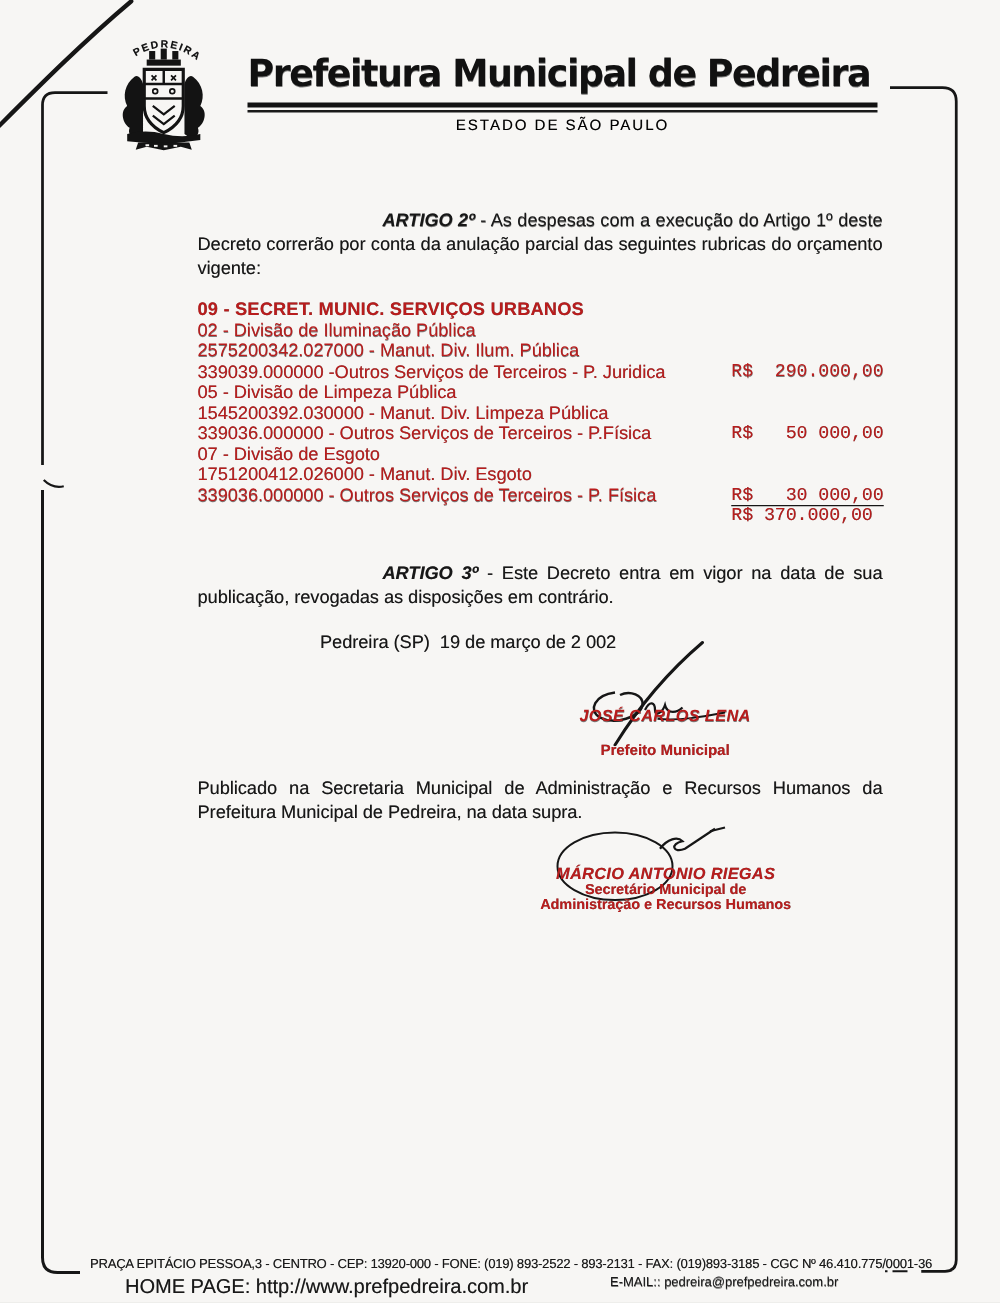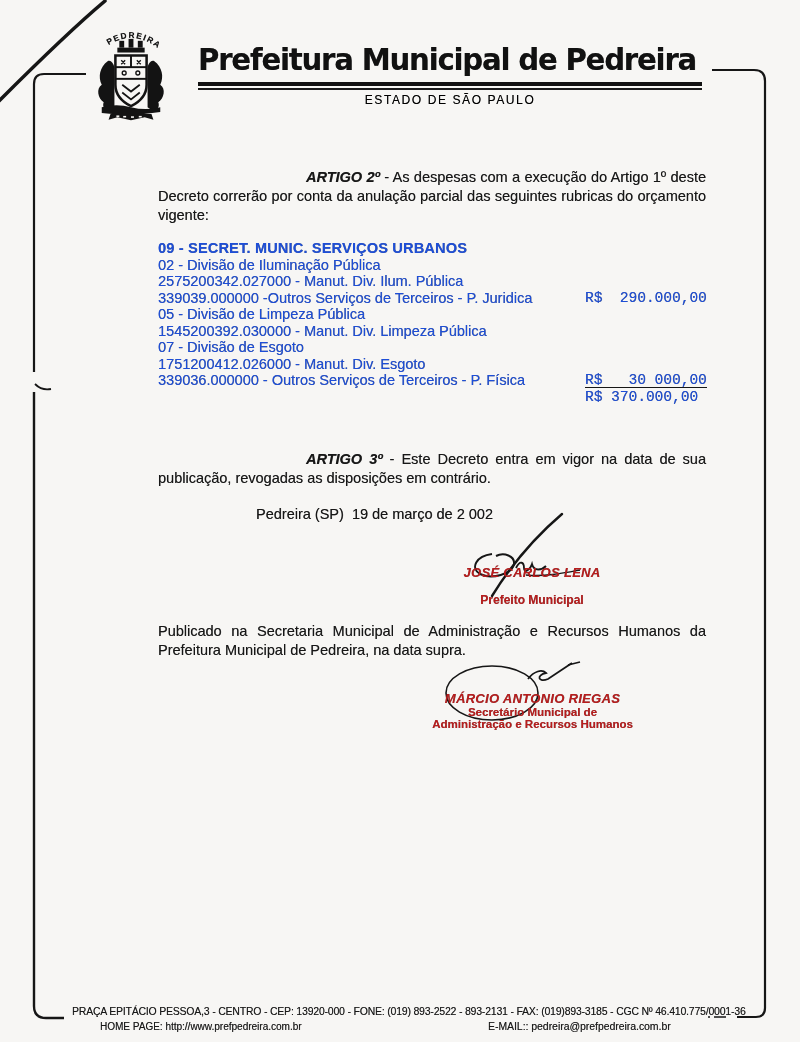--- a/index.html
+++ b/index.html
@@ -23,40 +23,40 @@
   .rule-thin{margin-top:2px;height:2px;background:#1a1a1a;}
   .subtitle{margin-top:3px;text-align:center;font-size:12px;letter-spacing:1.6px;color:#000000;}
   
   .para{position:absolute;left:158px;width:548px;margin:0;font-size:14.5px;line-height:19px;text-align:justify;color:#171717;}
   .para.indent{text-indent:148px;}
   .art-label{font-weight:bold;font-style:italic;}
   #para-art2{top:168px;}
   #para-art3{top:450px;}
   #para-pub{top:622px;}
   
-  .budget{position:absolute;left:158px;top:240px;width:548px;font-size:14.5px;color:#1d4ed8;}
+  .budget{position:absolute;left:158px;top:240px;width:548px;font-size:14.5px;color:#b91c1c;}
   .brow{position:relative;height:16.5px;line-height:16.5px;white-space:pre;}
   .section-title{font-weight:bold;letter-spacing:0.2px;}
   .bamt{position:absolute;left:427px;top:0;white-space:pre;font-family:Liberation Mono, monospace;}
   .amt-underline{display:inline-block;min-width:108px;border-bottom:1.7px solid #161616;height:15px;}
   
   .dateline{position:absolute;left:256px;top:506px;font-size:14.5px;white-space:pre;}
   
   .sig-scribble{position:absolute;pointer-events:none;}
   #sig1-scribble{left:440px;top:512px;width:180px;height:85px;}
   #sig2-scribble{left:420px;top:655px;width:190px;height:75px;}
   .sigblock{position:absolute;text-align:center;color:#b91c1c;}
   #sig1-block{left:440px;top:565px;width:184px;}
   #sig2-block{left:415px;top:691px;width:235px;}
   .sig-name{font-size:13px;font-weight:bold;font-style:italic;letter-spacing:0.3px;}
   .sig-role{font-size:12px;font-weight:bold;margin-top:13px;}
   .sig-role2{font-size:11.5px;font-weight:bold;}
   
   .footer-line1{position:absolute;left:72px;top:1006px;width:608px;font-size:10.4px;letter-spacing:-0.15px;white-space:nowrap;color:#181818;}
-  .footer-home{position:absolute;left:100px;top:1021px;font-size:10px;white-space:nowrap;color:#181818;}
+  .footer-home{position:absolute;left:100px;top:1021px;font-size:16px;white-space:nowrap;color:#181818;}
   .footer-email{position:absolute;left:488px;top:1021px;font-size:10.4px;white-space:nowrap;color:#181818;}
 </style>
 </head>
 <body>
 
 <div class="page">
 
   <svg class="artifacts" viewBox="0 0 800 1042">
     <path d="M -2 102 C 30 70 68 32 105 1" stroke="#161616" stroke-width="3.5" fill="none" stroke-linecap="round"></path>
     <path d="M 86 74 L 44 74 Q 34 74 34 84 L 34 372" stroke="#161616" stroke-width="2.2" fill="none"></path>
@@ -112,20 +112,21 @@
 
   <p class="para indent" id="para-art2"><span class="art-label">ARTIGO 2º</span><span> - As despesas com a execução do Artigo 1º deste Decreto correrão por conta da anulação parcial das seguintes rubricas do orçamento vigente:</span></p>
 
   <div class="budget">
     <div class="brow section-title">09 - SECRET. MUNIC. SERVIÇOS URBANOS</div>
     <div class="brow"><span>02 - Divisão de Iluminação Pública</span><span class="bamt"></span></div>
     <div class="brow"><span>2575200342.027000 - Manut. Div. Ilum. Pública</span><span class="bamt"></span></div>
     <div class="brow"><span>339039.000000 -Outros Serviços de Terceiros - P. Juridica</span><span class="bamt">R$  290.000,00</span></div>
     <div class="brow"><span>05 - Divisão de Limpeza Pública</span><span class="bamt"></span></div>
     <div class="brow"><span>1545200392.030000 - Manut. Div. Limpeza Pública</span><span class="bamt"></span></div>
+    <div class="brow"><span>339036.000000 - Outros Serviços de Terceiros - P.Física</span><span class="bamt">R$   50 000,00</span></div>
     <div class="brow"><span>07 - Divisão de Esgoto</span><span class="bamt"></span></div>
     <div class="brow"><span>1751200412.026000 - Manut. Div. Esgoto</span><span class="bamt"></span></div>
     <div class="brow"><span>339036.000000 - Outros Serviços de Terceiros - P. Física</span><span class="bamt amt-underline">R$   30 000,00</span></div>
     <div class="brow"><span class="bamt">R$ 370.000,00</span></div>
   </div>
 
   <p class="para indent" id="para-art3"><span class="art-label">ARTIGO 3º</span><span> - Este Decreto entra em vigor na data de sua publicação, revogadas as disposições em contrário.</span></p>
 
   <div class="dateline">Pedreira (SP)  19 de março de 2 002</div>
 

